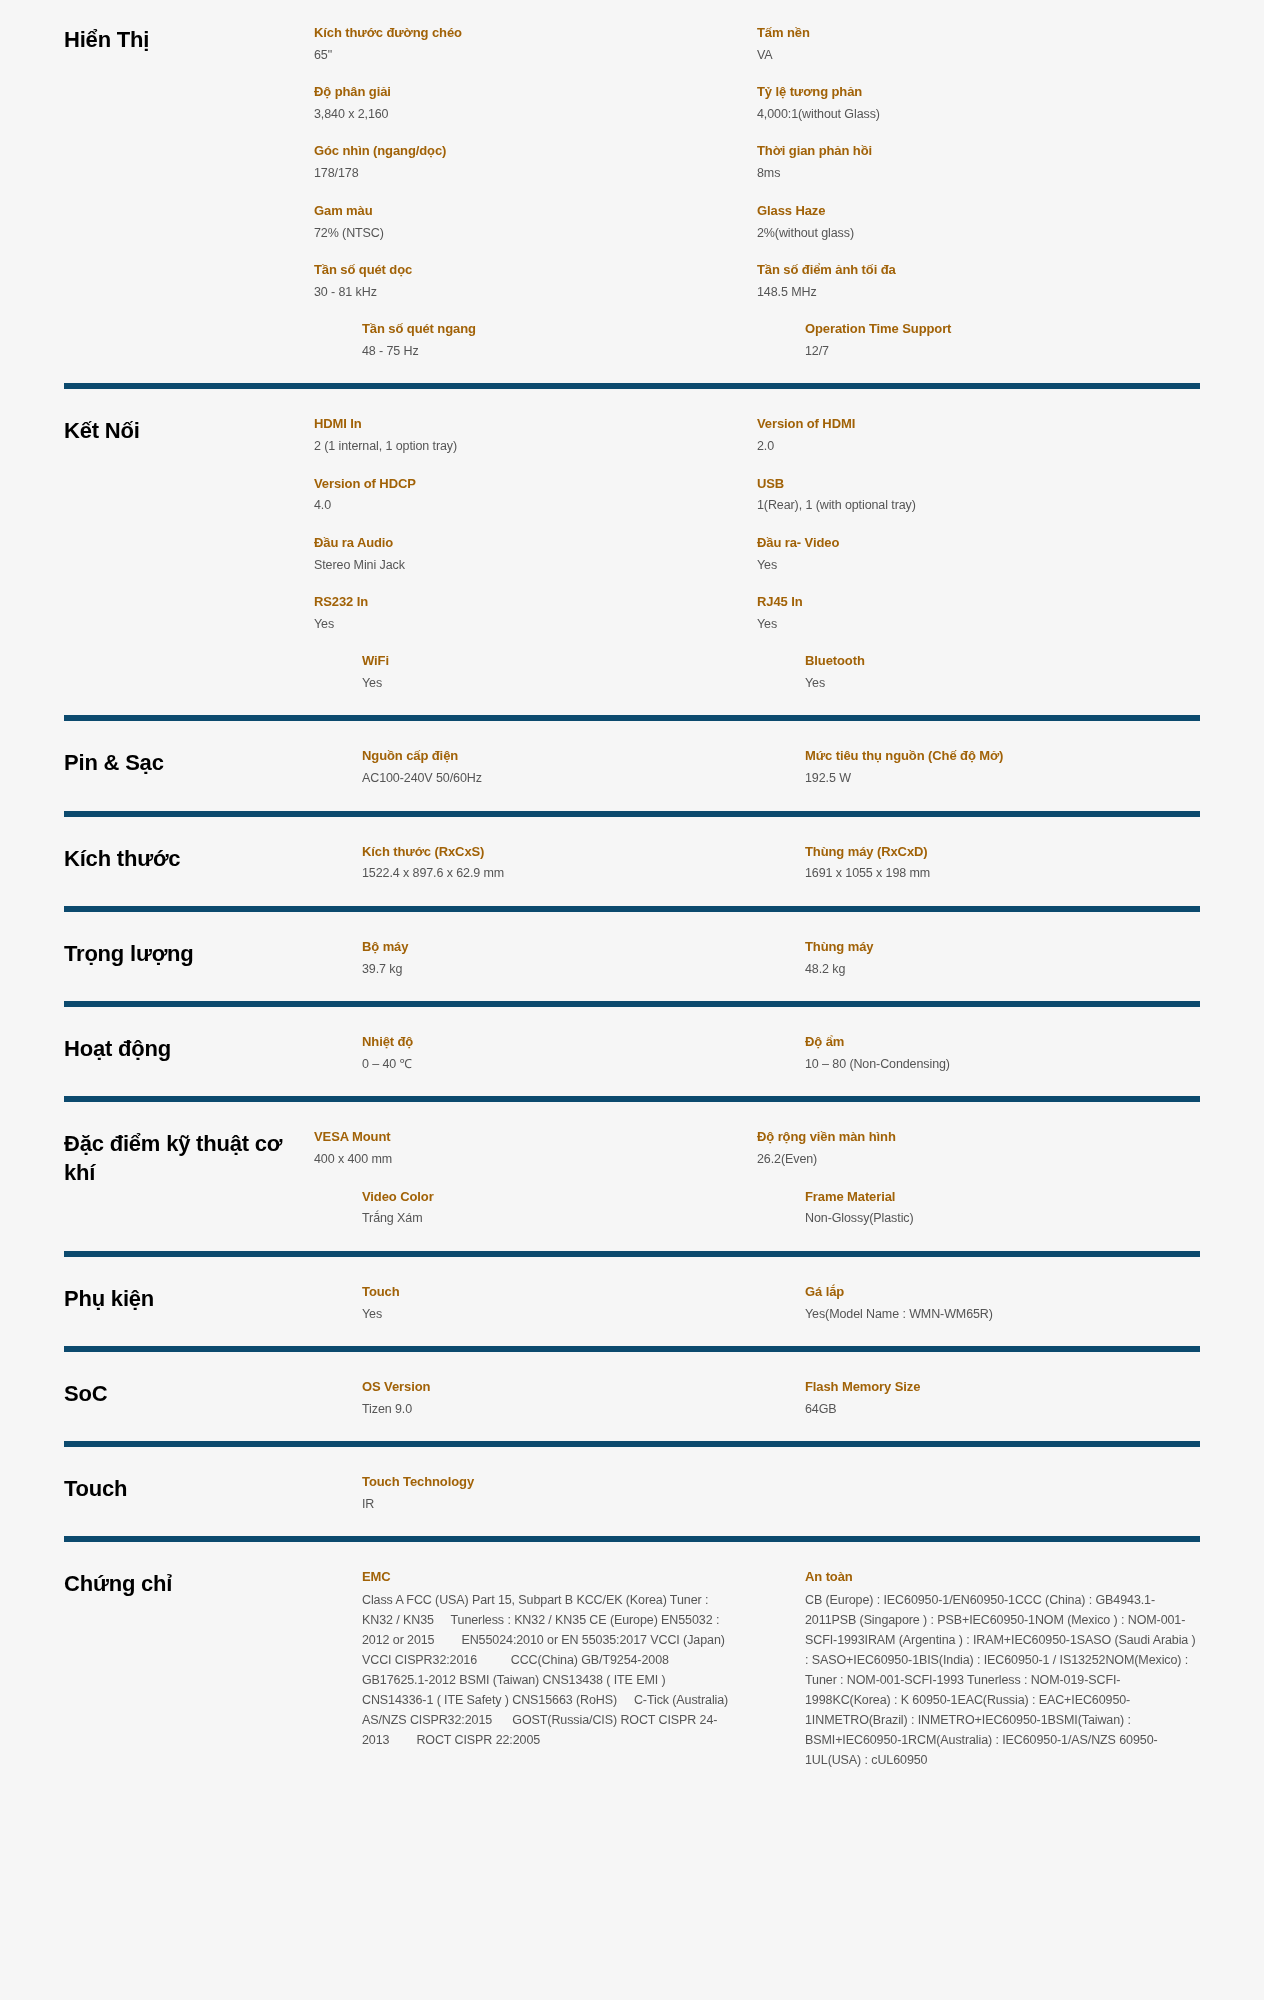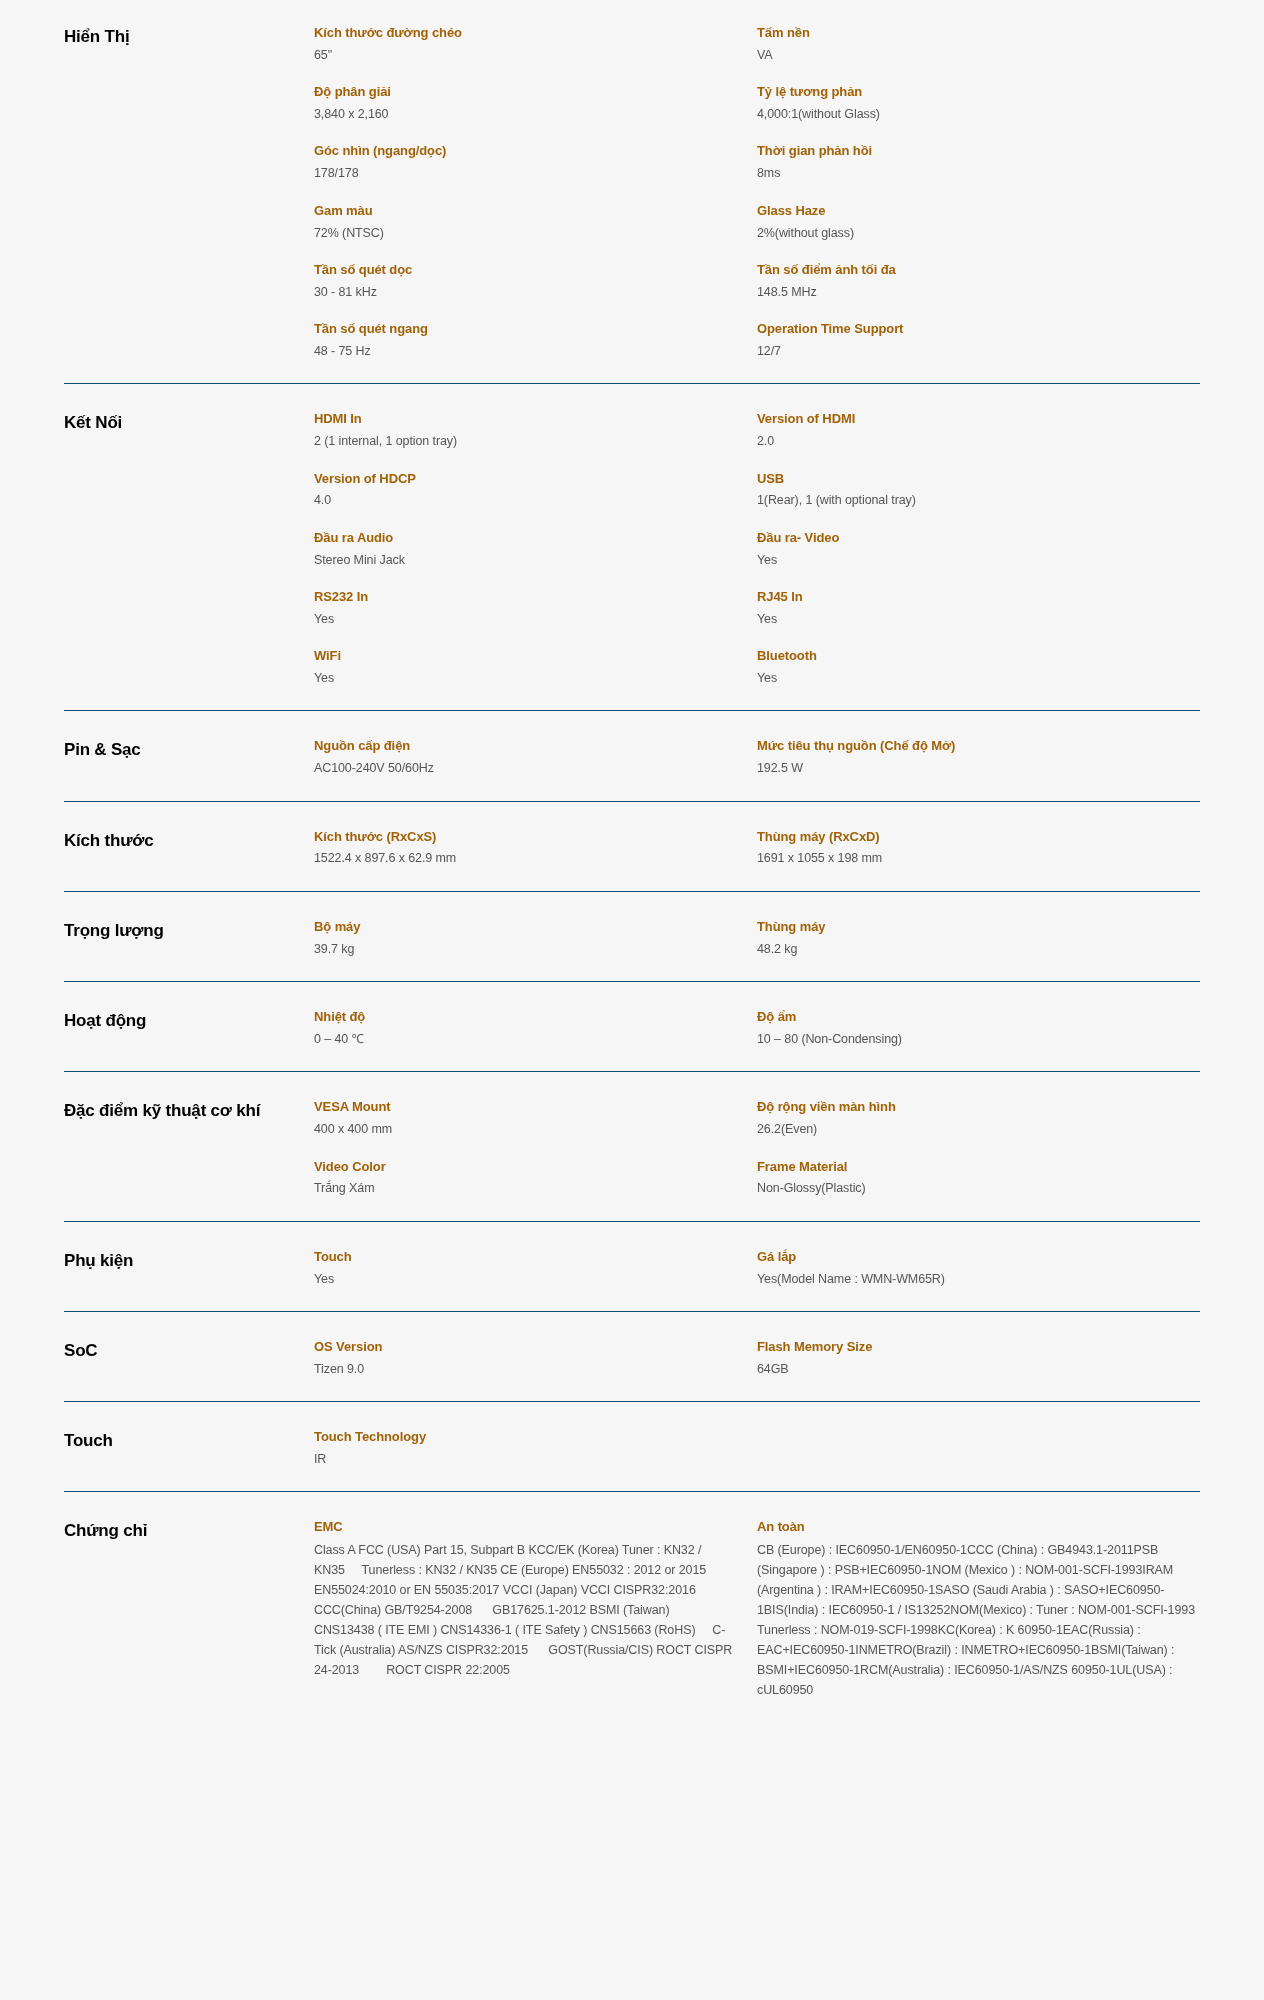--- a/index.html
+++ b/index.html
@@ -14,52 +14,52 @@
     -webkit-font-smoothing: antialiased;
   }
   .spec-sheet {
     width: 1264px;
     box-sizing: border-box;
     padding: 0 64px;
   }
   .section {
     display: flex;
     align-items: flex-start;
-    border-top: 1px solid #0c4a6e;
+    border-top: 6px solid #0c4a6e;
     padding: 26px 0 22px 0;
   }
   .section:first-child {
     border-top: none;
     padding-top: 24px;
   }
   .section-title {
     width: 250px;
     flex: 0 0 250px;
-    font-size: 17px;
+    font-size: 22px;
     font-weight: bold;
     color: #000000;
     letter-spacing: -0.2px;
     line-height: 1.3;
     padding-top: 2px;
   }
   .section-body {
     flex: 1 1 auto;
     display: flex;
     flex-wrap: wrap;
   }
   .spec-col {
     width: 50%;
     box-sizing: border-box;
     flex: 0 0 50%;
   }
   .spec-col.left { padding-right: 24px; }
   .spec-item {
     margin-bottom: 18px;
   }
-  .spec-item:last-child { margin-bottom: 0; }
+  .spec-item:last-child { margin-bottom: 0; margin-left: 48px; }
   .spec-label {
     font-size: 13px;
     font-weight: bold;
     color: #a16207;
     line-height: 1.45;
     margin-bottom: 3px;
     letter-spacing: -0.1px;
   }
   .spec-value {
     font-size: 12.5px;

